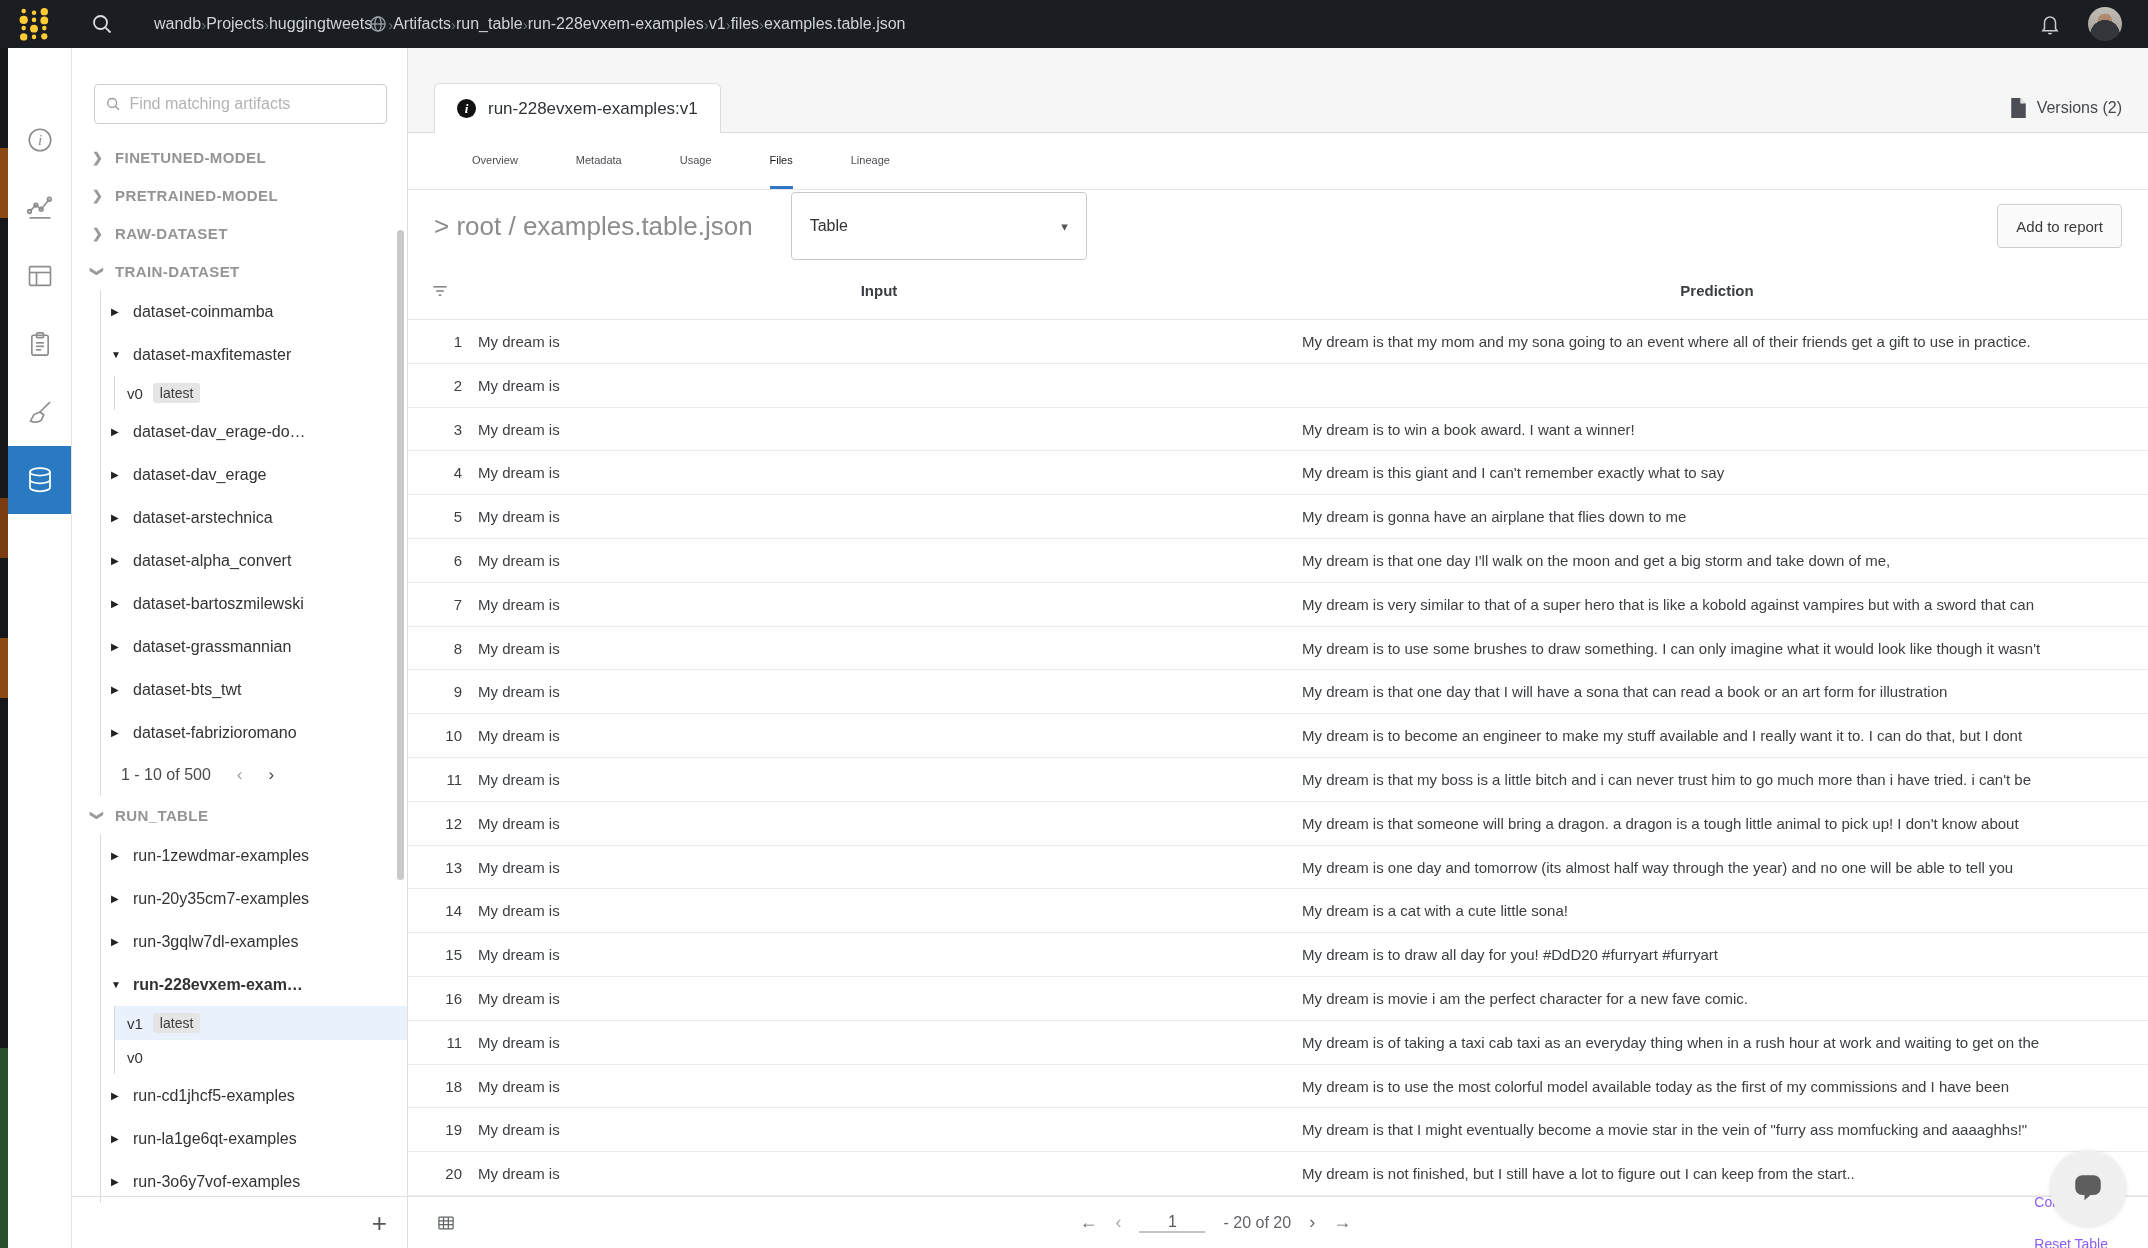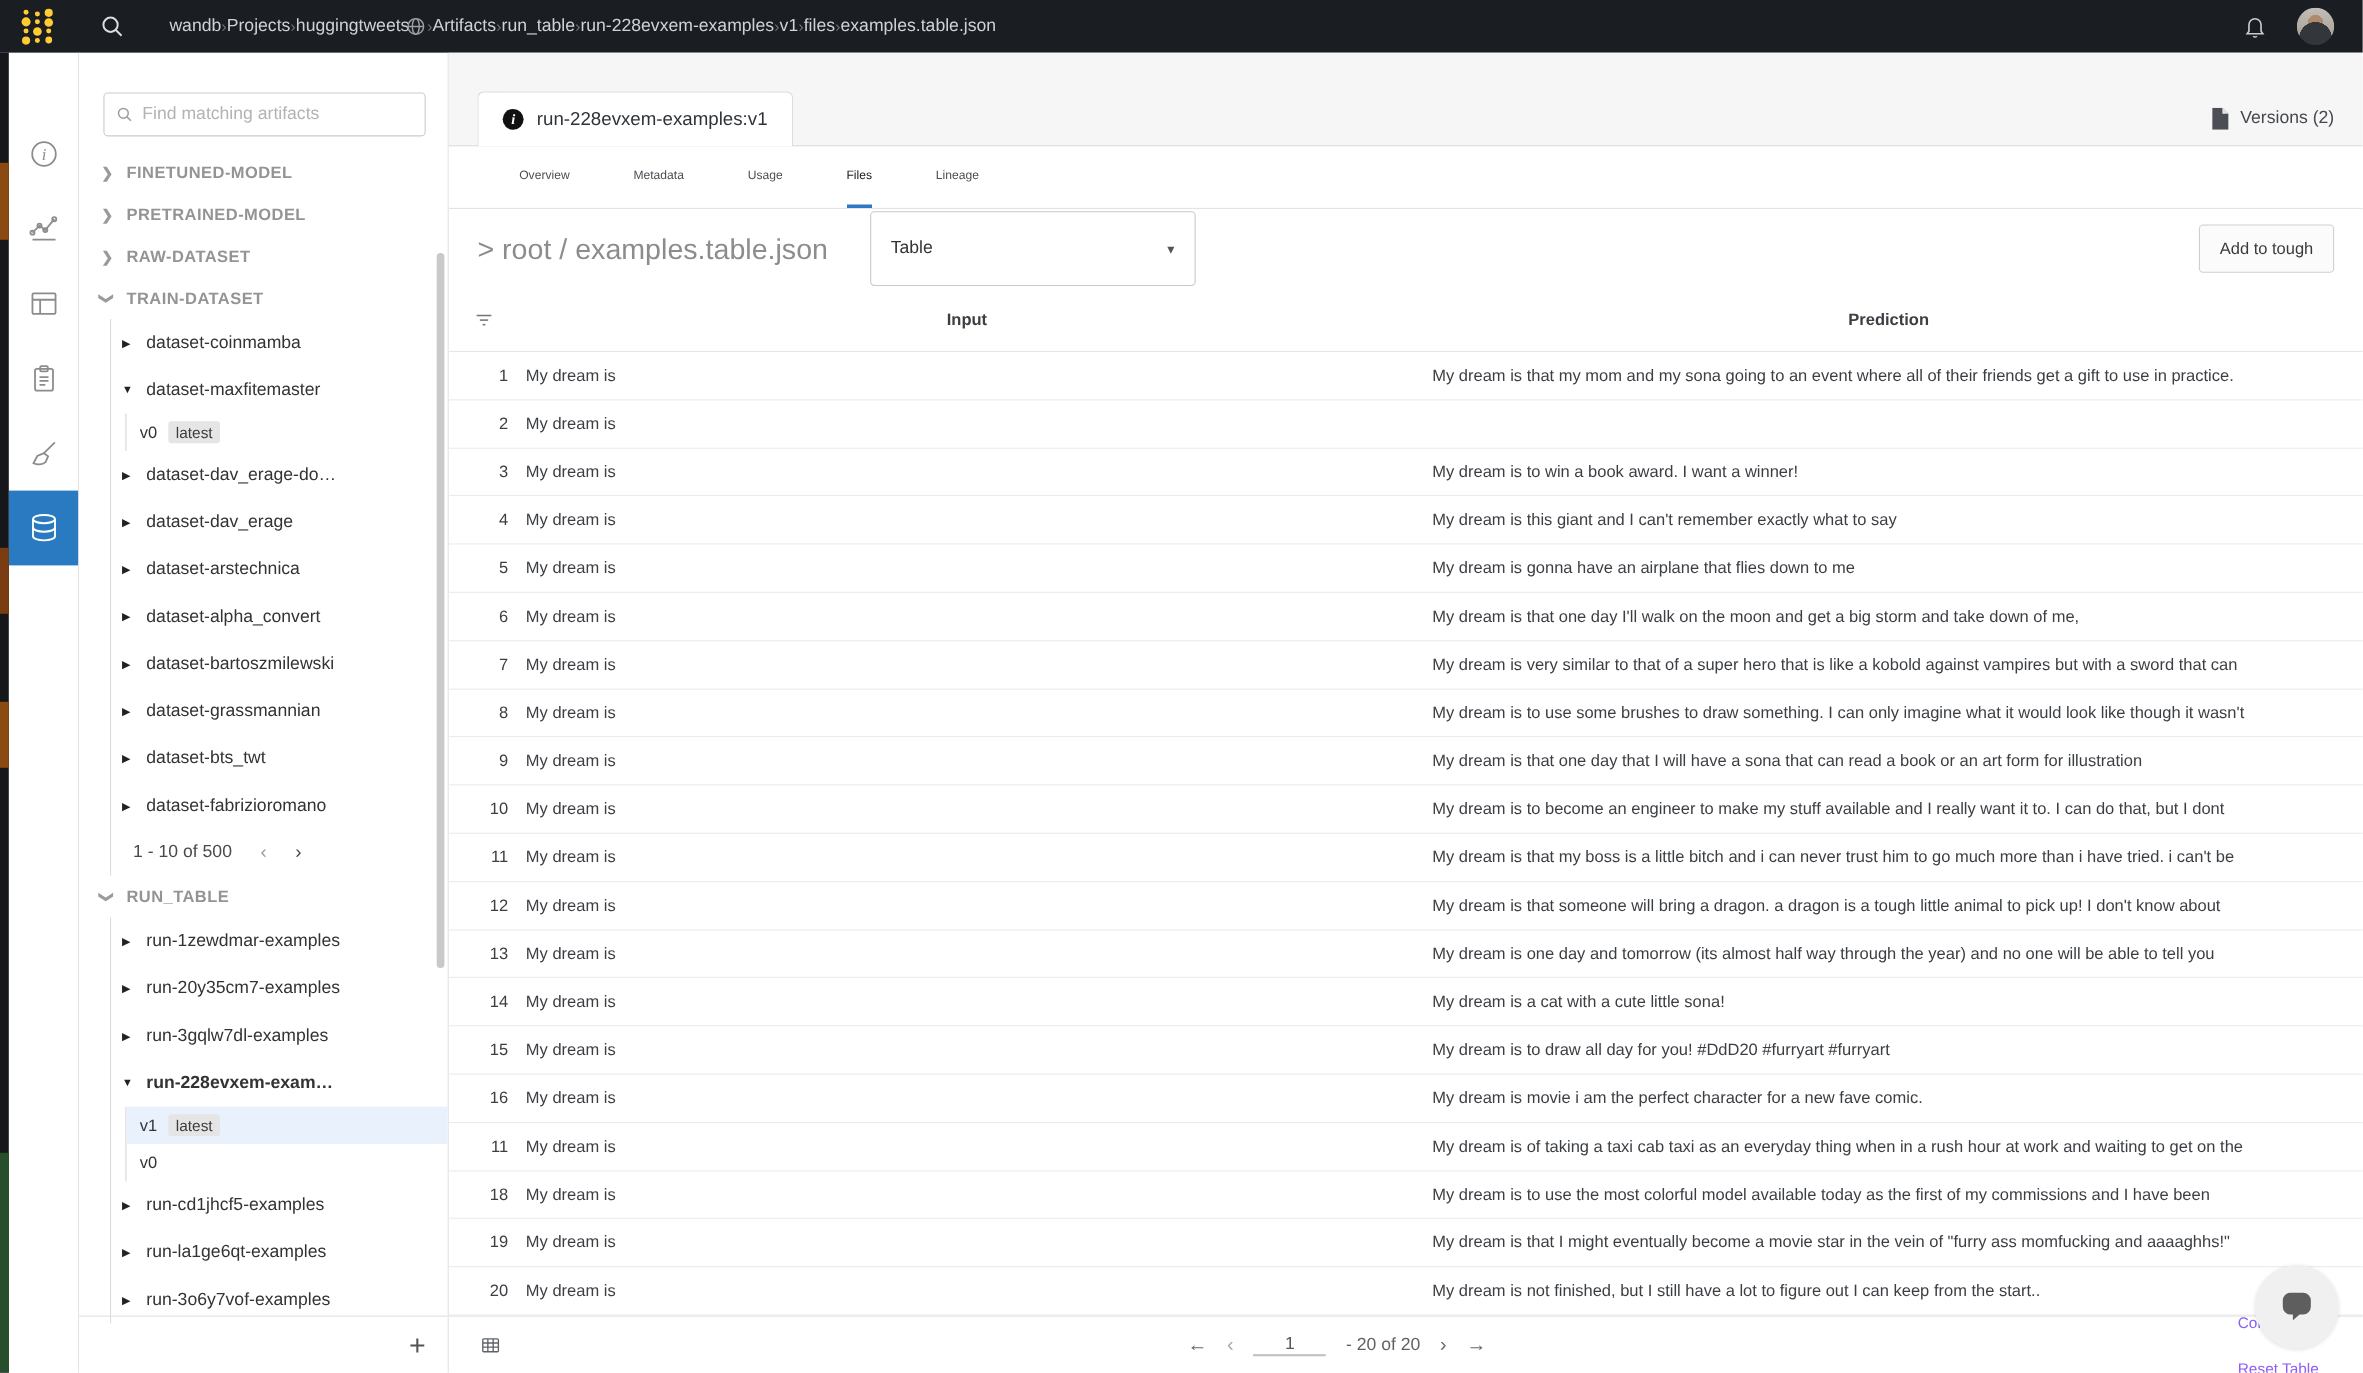--- a/index.html
+++ b/index.html
@@ -391,21 +391,21 @@
 
     <div class="filesbar">
       <div class="pathhead">
         <span>&gt;</span>
         <span>root / examples.table.json</span>
       </div>
       <div class="viewselect">
         <span>Table</span>
         <span class="caret">▾</span>
       </div>
-      <div class="addreport">Add to tough</div>
+      <div class="addreport">Add to report</div>
     </div>
 
     <div class="tablewrap">
       <div class="thead">
         <div class="fico">
           <svg width="20" height="20" viewBox="0 0 24 24" fill="none" stroke="currentColor" stroke-width="1.7">
             <line x1="4" y1="7" x2="20" y2="7"></line>
               <line x1="7.5" y1="12" x2="16.5" y2="12"></line>
               <line x1="10.5" y1="17" x2="13.5" y2="17"></line>
           </svg>

